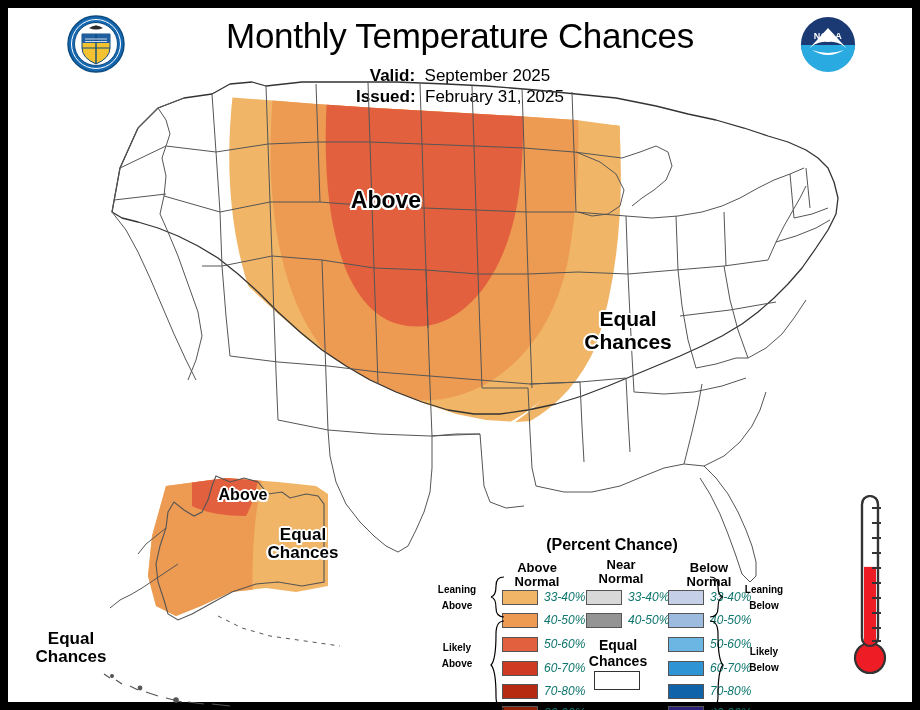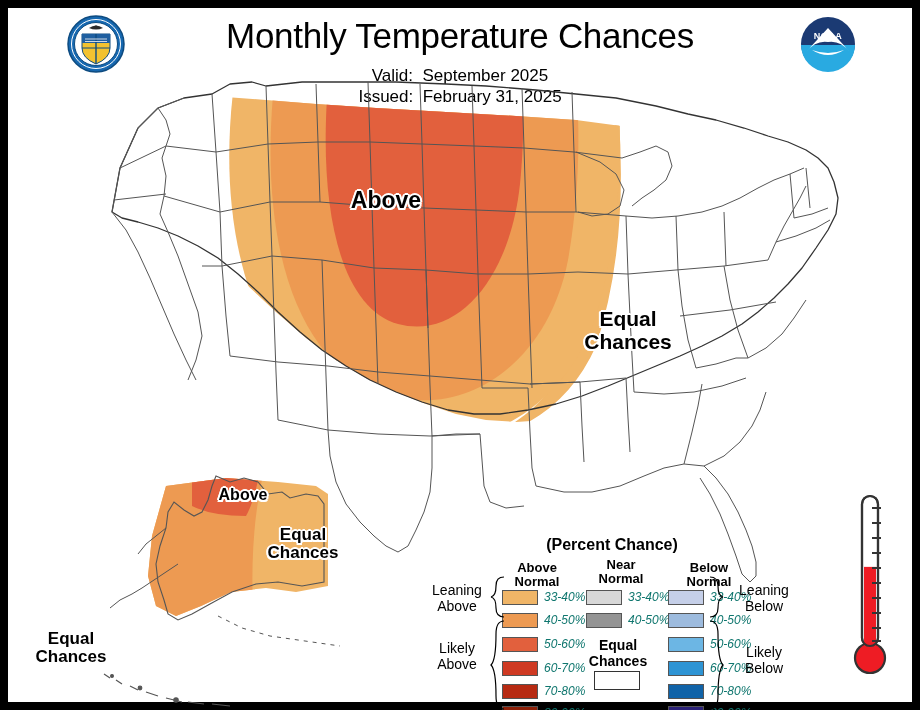--- a/index.html
+++ b/index.html
@@ -6,21 +6,21 @@
   body{width:920px;height:710px;overflow:hidden;
        font-family:"Liberation Sans",sans-serif;}
   #page{position:relative;width:920px;height:710px;box-sizing:border-box;
         border:8px solid #000;background:#fff;}
   .abs{position:absolute;}
 
   
   #title{left:0;right:0;top:8px;text-align:center;font-size:35px;font-weight:400;
          color:#000;letter-spacing:-.3px;}
   #valid-block{left:0;right:0;top:57px;text-align:center;font-size:17px;line-height:21px;color:#000;}
-  #valid-block .k{font-weight:normal;}
+  #valid-block .k{font-weight:bold;}
   #valid-block .row{white-space:pre;}
 
   
   #nws-logo{left:57px;top:6px;width:62px;height:60px;}
   #noaa-logo{left:790px;top:6px;width:60px;height:60px;}
 
   
   #map-wrap{left:8px;top:8px;width:904px;height:694px;}
   svg.mapsvg{display:block;}
 
@@ -40,21 +40,21 @@
   .lg-title{position:absolute;left:0;width:372px;text-align:center;font-weight:bold;font-size:16px;color:#000;}
   #lg-t1{top:0;} #lg-t2{top:16px;}
   .colhead{position:absolute;text-align:center;font-weight:bold;font-size:13px;line-height:14px;color:#000;width:86px;}
   #ch-above{left:68px;top:41px;}
   #ch-near{left:152px;top:38px;}
   #ch-below{left:240px;top:41px;}
 
   .swrow{position:absolute;height:17px;}
   .sw{position:absolute;width:36px;height:15px;border:1px solid #555;box-sizing:border-box;}
   .swlab{position:absolute;font-size:12px;color:#0f766e;white-space:nowrap;line-height:15px;font-style:italic;}
-  .sidelab{position:absolute;font-size:14px;font-weight:400;color:#000;text-align:center;line-height:16px;}
+  .sidelab{position:absolute;font-size:10px;font-weight:700;color:#000;text-align:center;line-height:16px;}
 
   #eq-ch-text{position:absolute;left:146px;top:117px;width:92px;text-align:center;
               font-weight:bold;font-size:14px;line-height:16px;color:#000;}
   #eq-ch-box{position:absolute;left:168px;top:151px;width:46px;height:19px;
              border:1.5px solid #333;background:#fff;box-sizing:border-box;}
 
   
   #thermo{left:838px;top:484px;width:48px;height:190px;}
 </style>
 </head>

